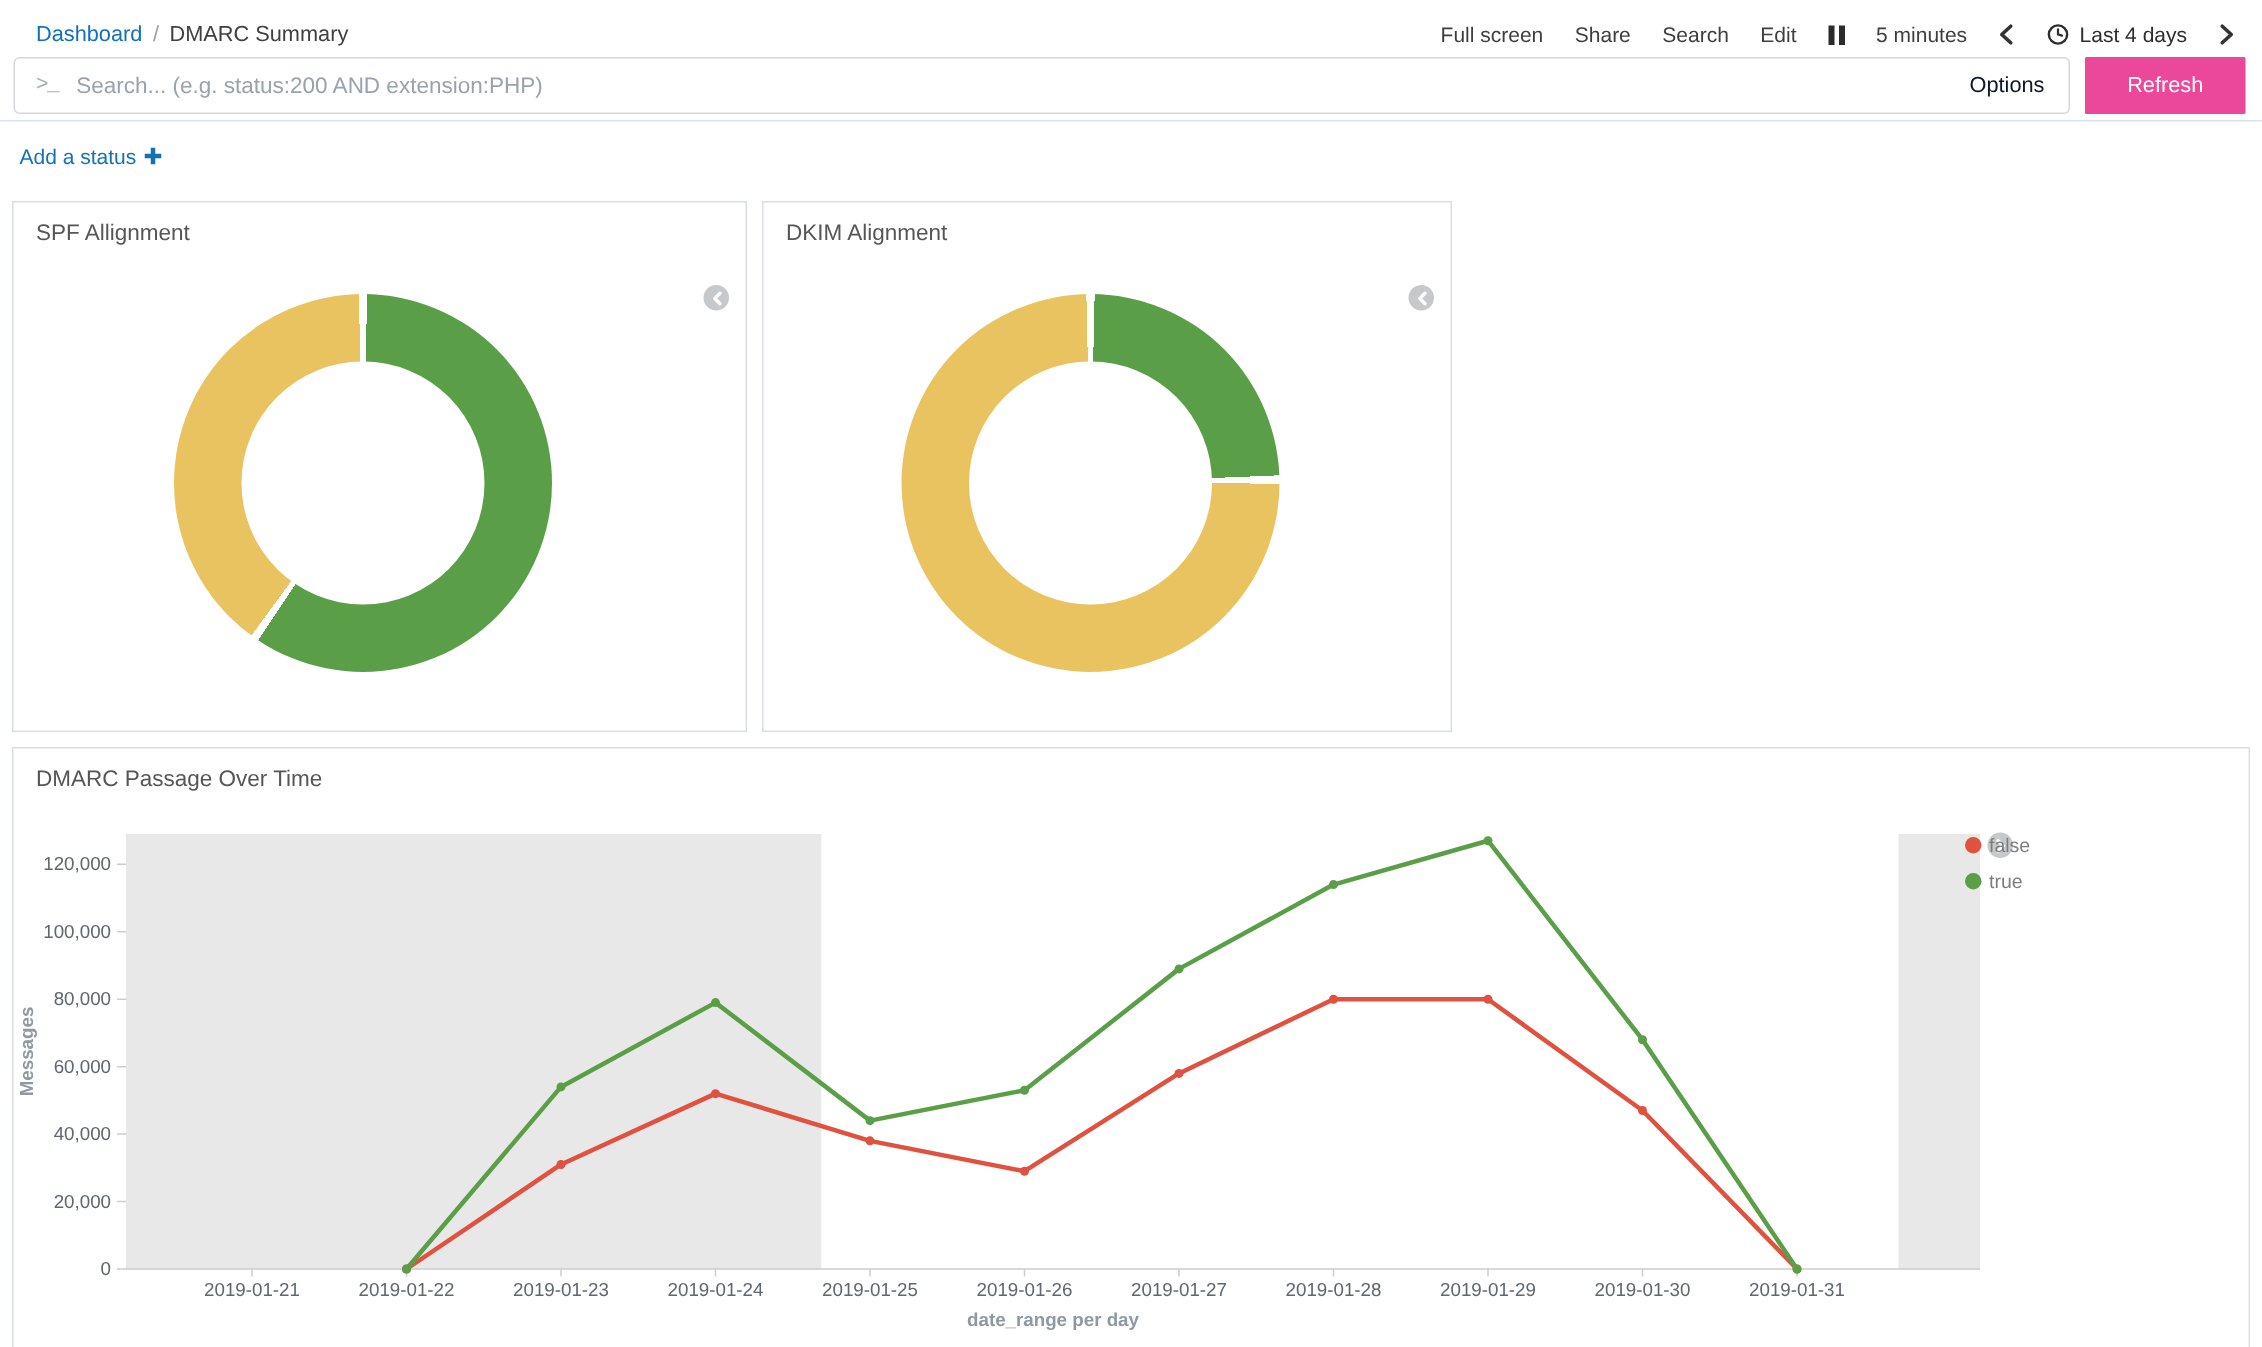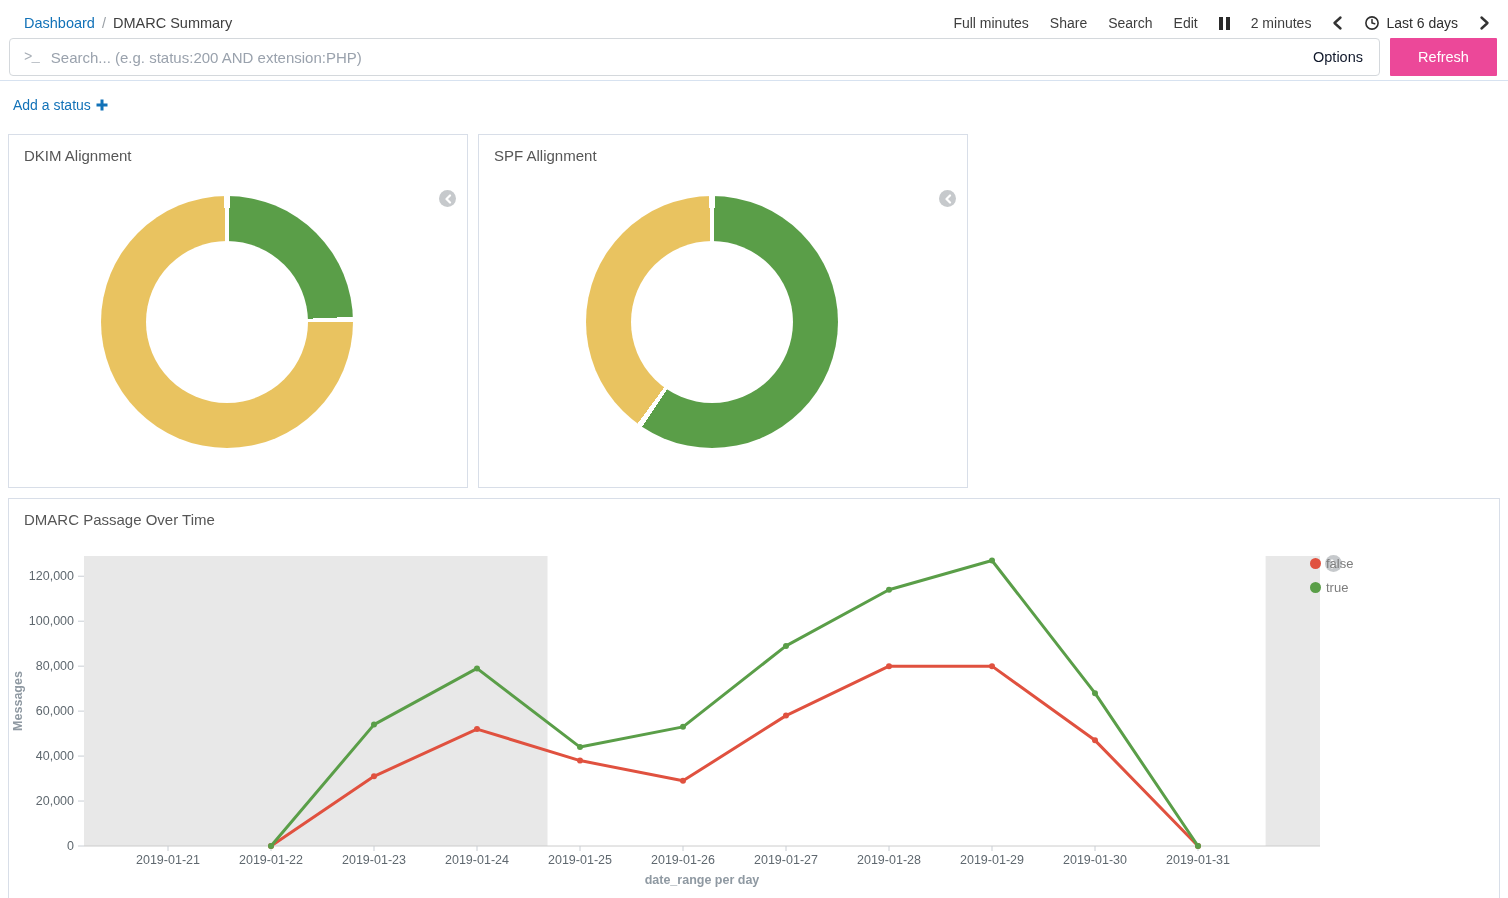--- a/index.html
+++ b/index.html
@@ -67,40 +67,40 @@
 </head>
 <body>
 
 <div class="topbar">
   <div class="breadcrumbs">
     <a>Dashboard</a>
     <span class="sep">/</span>
     <span class="current">DMARC Summary</span>
   </div>
   <div class="topmenu">
-    <span class="navlink">Full minutes</span>
+    <span class="navlink">Full screen</span>
     <span class="navlink">Share</span>
     <span class="navlink">Search</span>
     <span class="navlink">Edit</span>
     <button class="pausebtn">
         <span></span>
         <span></span>
       </button>
-    <span class="navlink">2 minutes</span>
+    <span class="navlink">5 minutes</span>
     <button class="chev">
       <svg width="11" height="16" viewBox="0 0 11 16">
           <polyline points="8.5,2.5 2.5,8 8.5,13.5" fill="none" stroke="#333" stroke-width="2.4" stroke-linecap="round" stroke-linejoin="round"></polyline>
         </svg>
     </button>
     <span class="timepick">
       <svg width="16" height="16" viewBox="0 0 16 16">
         <circle cx="8" cy="8" r="6.1" fill="none" stroke="#2e2e2e" stroke-width="1.6"></circle>
         <path d="M8 4.6 L8 8 L10.7 8.8" fill="none" stroke="#2e2e2e" stroke-width="1.5" stroke-linecap="round"></path>
       </svg>
-      <span>Last 6 days</span>
+      <span>Last 4 days</span>
     </span>
     <button class="chev">
       <svg width="11" height="16" viewBox="0 0 11 16">
           <polyline points="2.5,2.5 8.5,8 2.5,13.5" fill="none" stroke="#333" stroke-width="2.4" stroke-linecap="round" stroke-linejoin="round"></polyline>
         </svg>
     </button>
   </div>
 </div>
 
 <div class="nav-wrap">
@@ -119,38 +119,38 @@
     <span>Add a status</span>
     <svg width="12" height="12" viewBox="0 0 12 12">
       <path d="M4.5 0.5 h3 v4 h4 v3 h-4 v4 h-3 v-4 h-4 v-3 h4 z" fill="#1272b8"></path>
     </svg>
   </a>
 </div>
 
 <div class="dashboard">
   <div class="dashrow">
 
+    <div class="panel donut-panel p1">
+      <div class="panel-title">SPF Allignment</div>
+      <button class="legend-toggle">
+        <svg width="8" height="10" viewBox="0 0 8 10">
+            <polyline points="6,1.5 2.5,5 6,8.5" fill="none" stroke="#fff" stroke-width="2.2" stroke-linecap="round" stroke-linejoin="round"></polyline>
+          </svg>
+      </button>
+      <div class="donut" style="background: conic-gradient(rgb(255, 255, 255) 0%, rgb(255, 255, 255) 0.35%, rgb(90, 158, 72) 0.35%, rgb(90, 158, 72) 59.35%, rgb(255, 255, 255) 59.35%, rgb(255, 255, 255) 60.05%, rgb(233, 195, 96) 60.05%, rgb(233, 195, 96) 99.65%, rgb(255, 255, 255) 99.65%, rgb(255, 255, 255) 100%);"></div>
+    </div>
+
     <div class="panel donut-panel p2">
       <div class="panel-title">DKIM Alignment</div>
       <button class="legend-toggle">
         <svg width="8" height="10" viewBox="0 0 8 10">
             <polyline points="6,1.5 2.5,5 6,8.5" fill="none" stroke="#fff" stroke-width="2.2" stroke-linecap="round" stroke-linejoin="round"></polyline>
           </svg>
       </button>
       <div class="donut" style="background: conic-gradient(rgb(255, 255, 255) 0%, rgb(255, 255, 255) 0.35%, rgb(90, 158, 72) 0.35%, rgb(90, 158, 72) 24.35%, rgb(255, 255, 255) 24.35%, rgb(255, 255, 255) 25.05%, rgb(233, 195, 96) 25.05%, rgb(233, 195, 96) 99.65%, rgb(255, 255, 255) 99.65%, rgb(255, 255, 255) 100%);"></div>
-    </div>
-
-    <div class="panel donut-panel p1">
-      <div class="panel-title">SPF Allignment</div>
-      <button class="legend-toggle">
-        <svg width="8" height="10" viewBox="0 0 8 10">
-            <polyline points="6,1.5 2.5,5 6,8.5" fill="none" stroke="#fff" stroke-width="2.2" stroke-linecap="round" stroke-linejoin="round"></polyline>
-          </svg>
-      </button>
-      <div class="donut" style="background: conic-gradient(rgb(255, 255, 255) 0%, rgb(255, 255, 255) 0.35%, rgb(90, 158, 72) 0.35%, rgb(90, 158, 72) 59.35%, rgb(255, 255, 255) 59.35%, rgb(255, 255, 255) 60.05%, rgb(233, 195, 96) 60.05%, rgb(233, 195, 96) 99.65%, rgb(255, 255, 255) 99.65%, rgb(255, 255, 255) 100%);"></div>
     </div>
 
   </div>
 
   <div class="panel ts-panel">
     <div class="panel-title">DMARC Passage Over Time</div>
     <svg class="chart" width="1492" height="407" viewBox="0 0 1492 407">
         <rect x="75" y="57" width="463.5" height="290" fill="#e8e8e8"></rect>
         <rect x="1256.616" y="57" width="54.38400000000005" height="290" fill="#e8e8e8"></rect>
         <line x1="75" y1="347" x2="1311" y2="347" stroke="#cccccc" stroke-width="1"></line>

